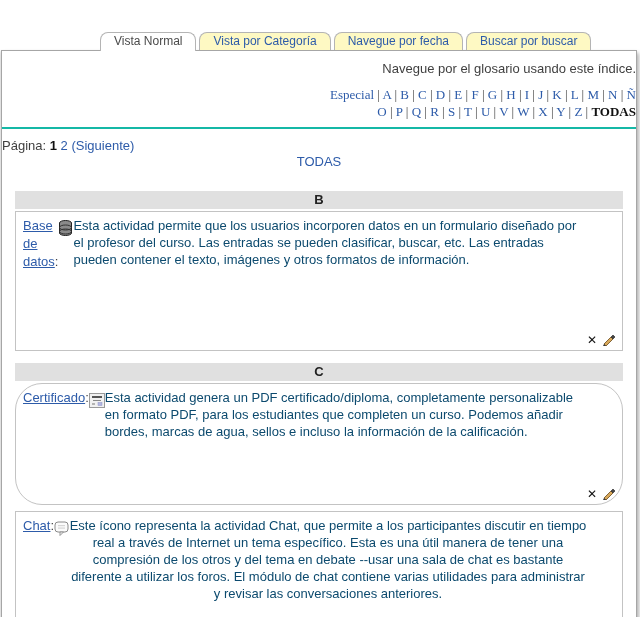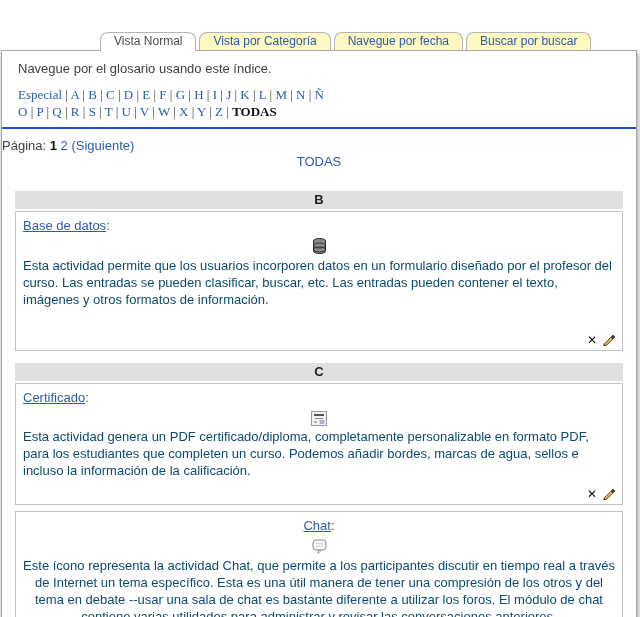--- a/index.html
+++ b/index.html
@@ -12,40 +12,40 @@
   .tab { height:18px; line-height:17px; padding:0 13px; font-size:12px;
     border:1px solid #b4b4b4; border-bottom:none; border-radius:8px 8px 0 0;
     background:#fef9c3; color:#2d5ba9; cursor:default; white-space:nowrap; }
   .tab.active { color:#4a4a4a; background:#fff; height:19px; z-index:4; }
 
   
   .pagebox { position:absolute; left:1px; right:3px; top:22px; bottom:5px;
     background:#fff; border:1px solid #a6a6a6;
     box-shadow:2px 3px 4px rgba(0,0,0,.30), -1px 1px 2px rgba(0,0,0,.12); }
 
-  .glossary-header { text-align:left; padding-top:10px; padding-bottom:7px;
-    border-bottom:2px solid #1d4ed8;padding-left:16px; }
+  .glossary-header { text-align:right; padding-top:10px; padding-bottom:7px;
+    border-bottom:2px solid #14b8a6; }
   .instruction { color:#3f3f3f; margin-bottom:10px; }
   .index-row { line-height:17px; color:#444;font-family:Liberation Serif, serif; }
   .ilink { color:#2d5ba9; cursor:pointer; }
   .sep { color:#444; }
   .icurrent { color:#111; font-weight:bold; }
 
   .paging { margin-top:9px; line-height:16px; color:#3f3f3f; }
   .pg-current { font-weight:bold; color:#111; }
   .pg-link { color:#2d5ba9; cursor:pointer; }
   .paging-all { text-align:center; line-height:16px; }
 
   .entries { margin:21px 13px 0 13px; }
   .section-bar { background:#e0e0e0; height:18px; line-height:18px; text-align:center;
     font-weight:bold; color:#222; margin-bottom:2px; }
   .entry { background:#fff; border:1px solid #c3c3c3; padding:5px 7px 4px 7px;
-    display:flex; flex-direction:column; }
+    display:flex; flex-direction:row; }
   .entry.e1 { min-height:140px; margin-bottom:12px; }
-  .entry.e2 { min-height:122px; margin-bottom:6px; }
+  .entry.e2 { min-height:122px; margin-bottom:6px;border-radius:27px; }
   .entry.e3 { min-height:134px;text-align:center; }
   .entry-title-row { line-height:18px; }
   .entry-link { color:#2d5ba9; text-decoration:underline; cursor:pointer; }
   .colon { color:#444; }
   .entry-icon-row { text-align:center; padding:3px 0 2px 0; }
   .entry-text { line-height:17px; color:#0c4a6e; }
   .entry-actions { margin-top:auto; display:flex; justify-content:flex-end;
     align-items:center; gap:5px; padding-top:3px; }
   .del { font-weight:bold; color:#111; font-size:12px; line-height:12px; cursor:pointer; }
   .edit { cursor:pointer; line-height:12px; }

